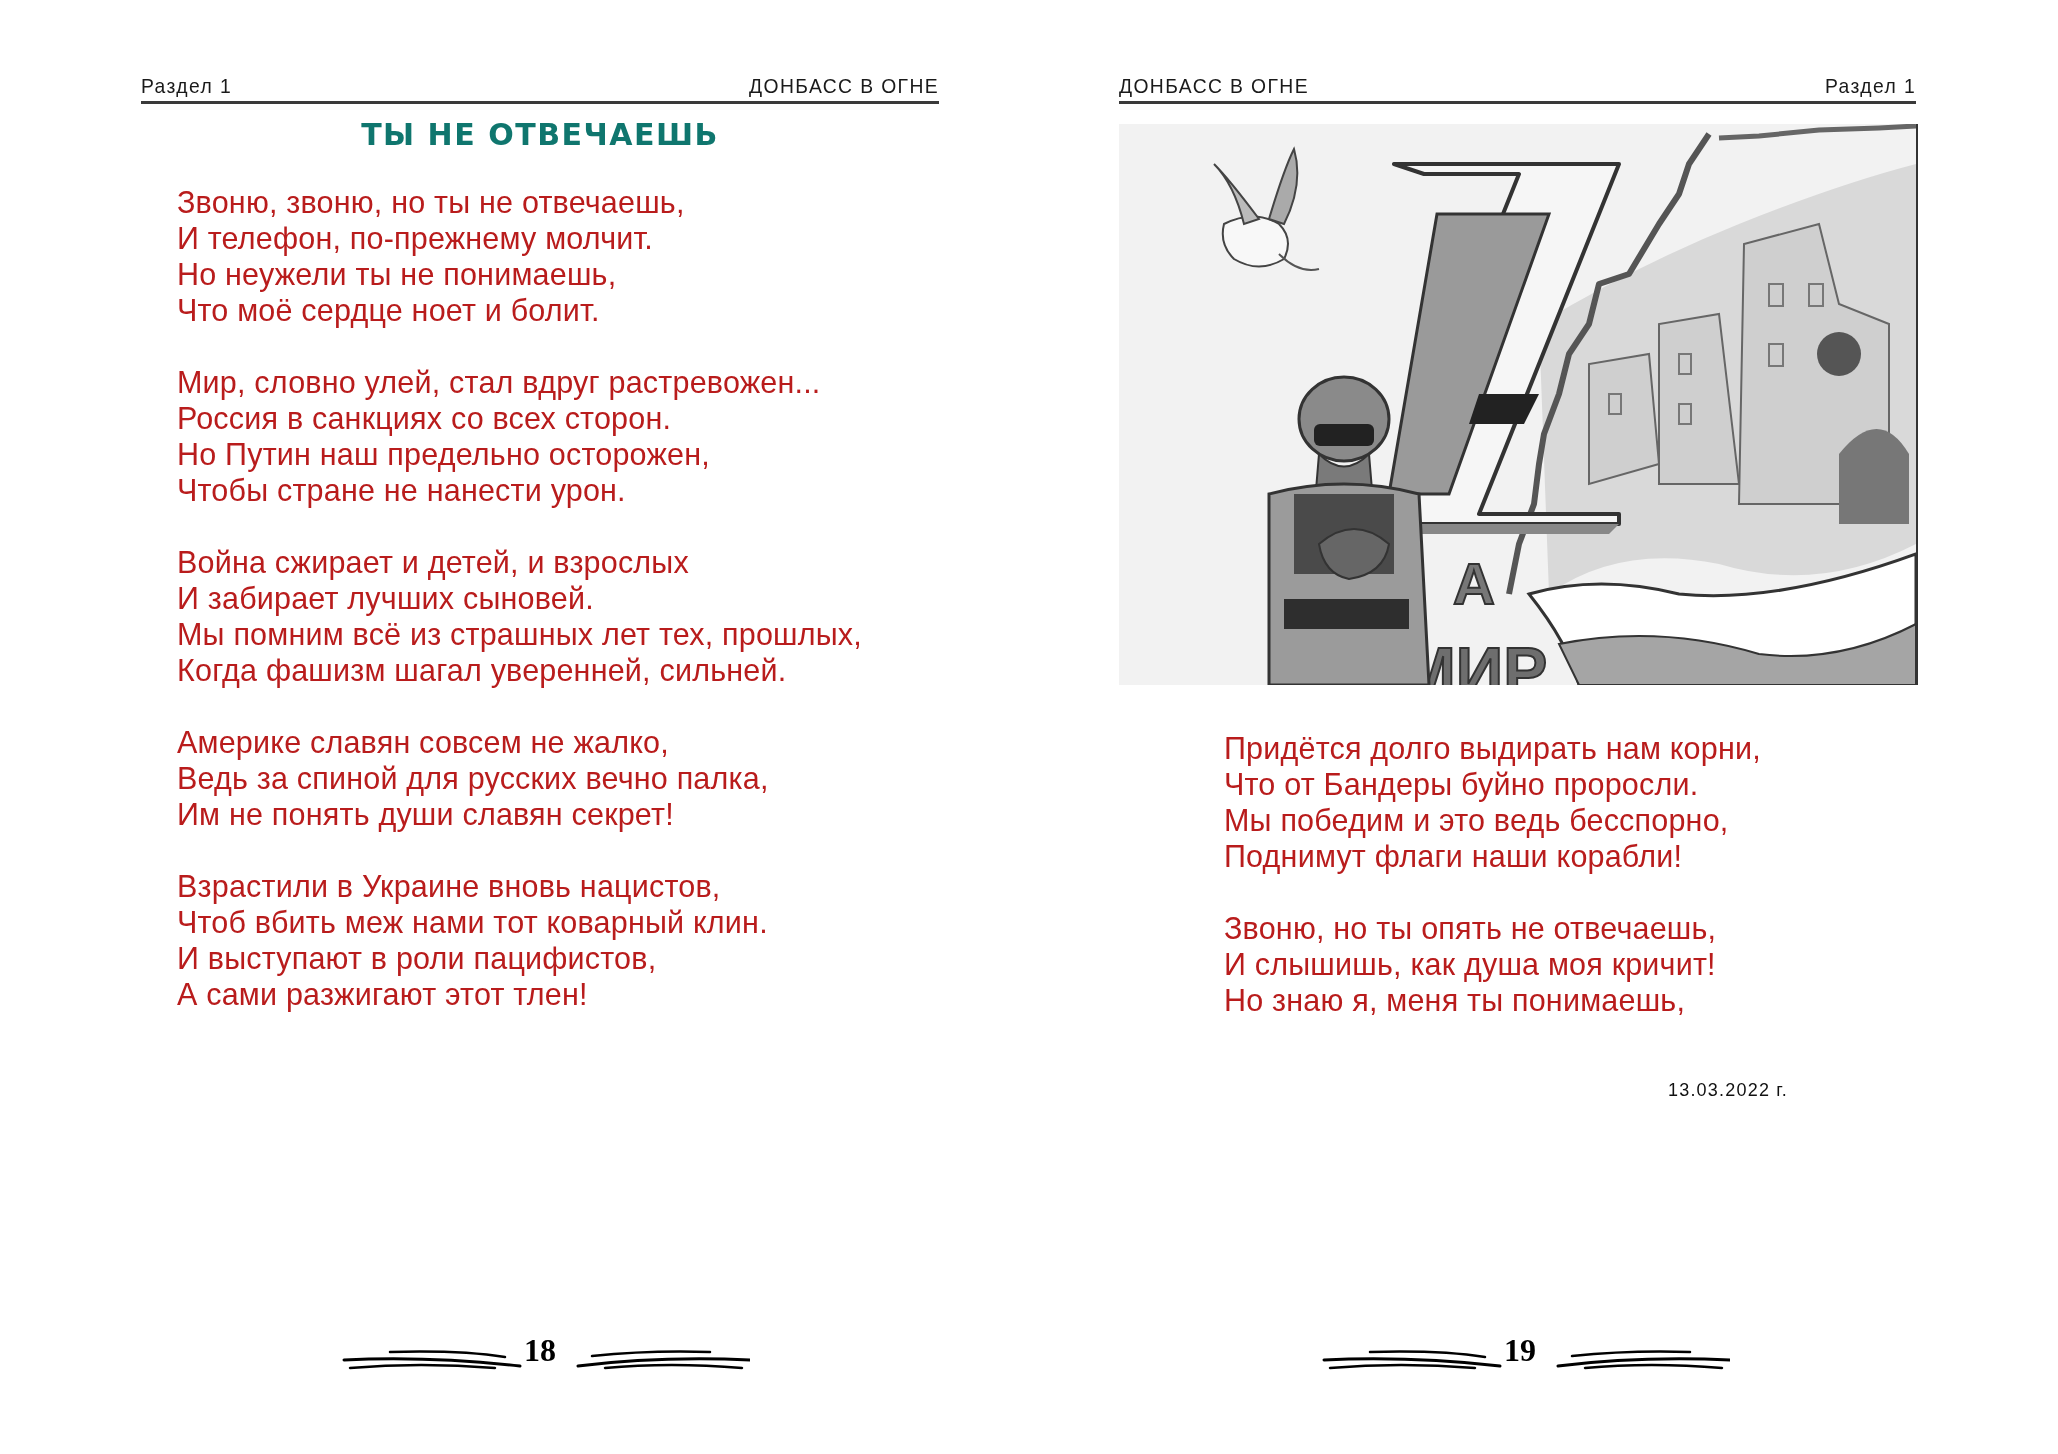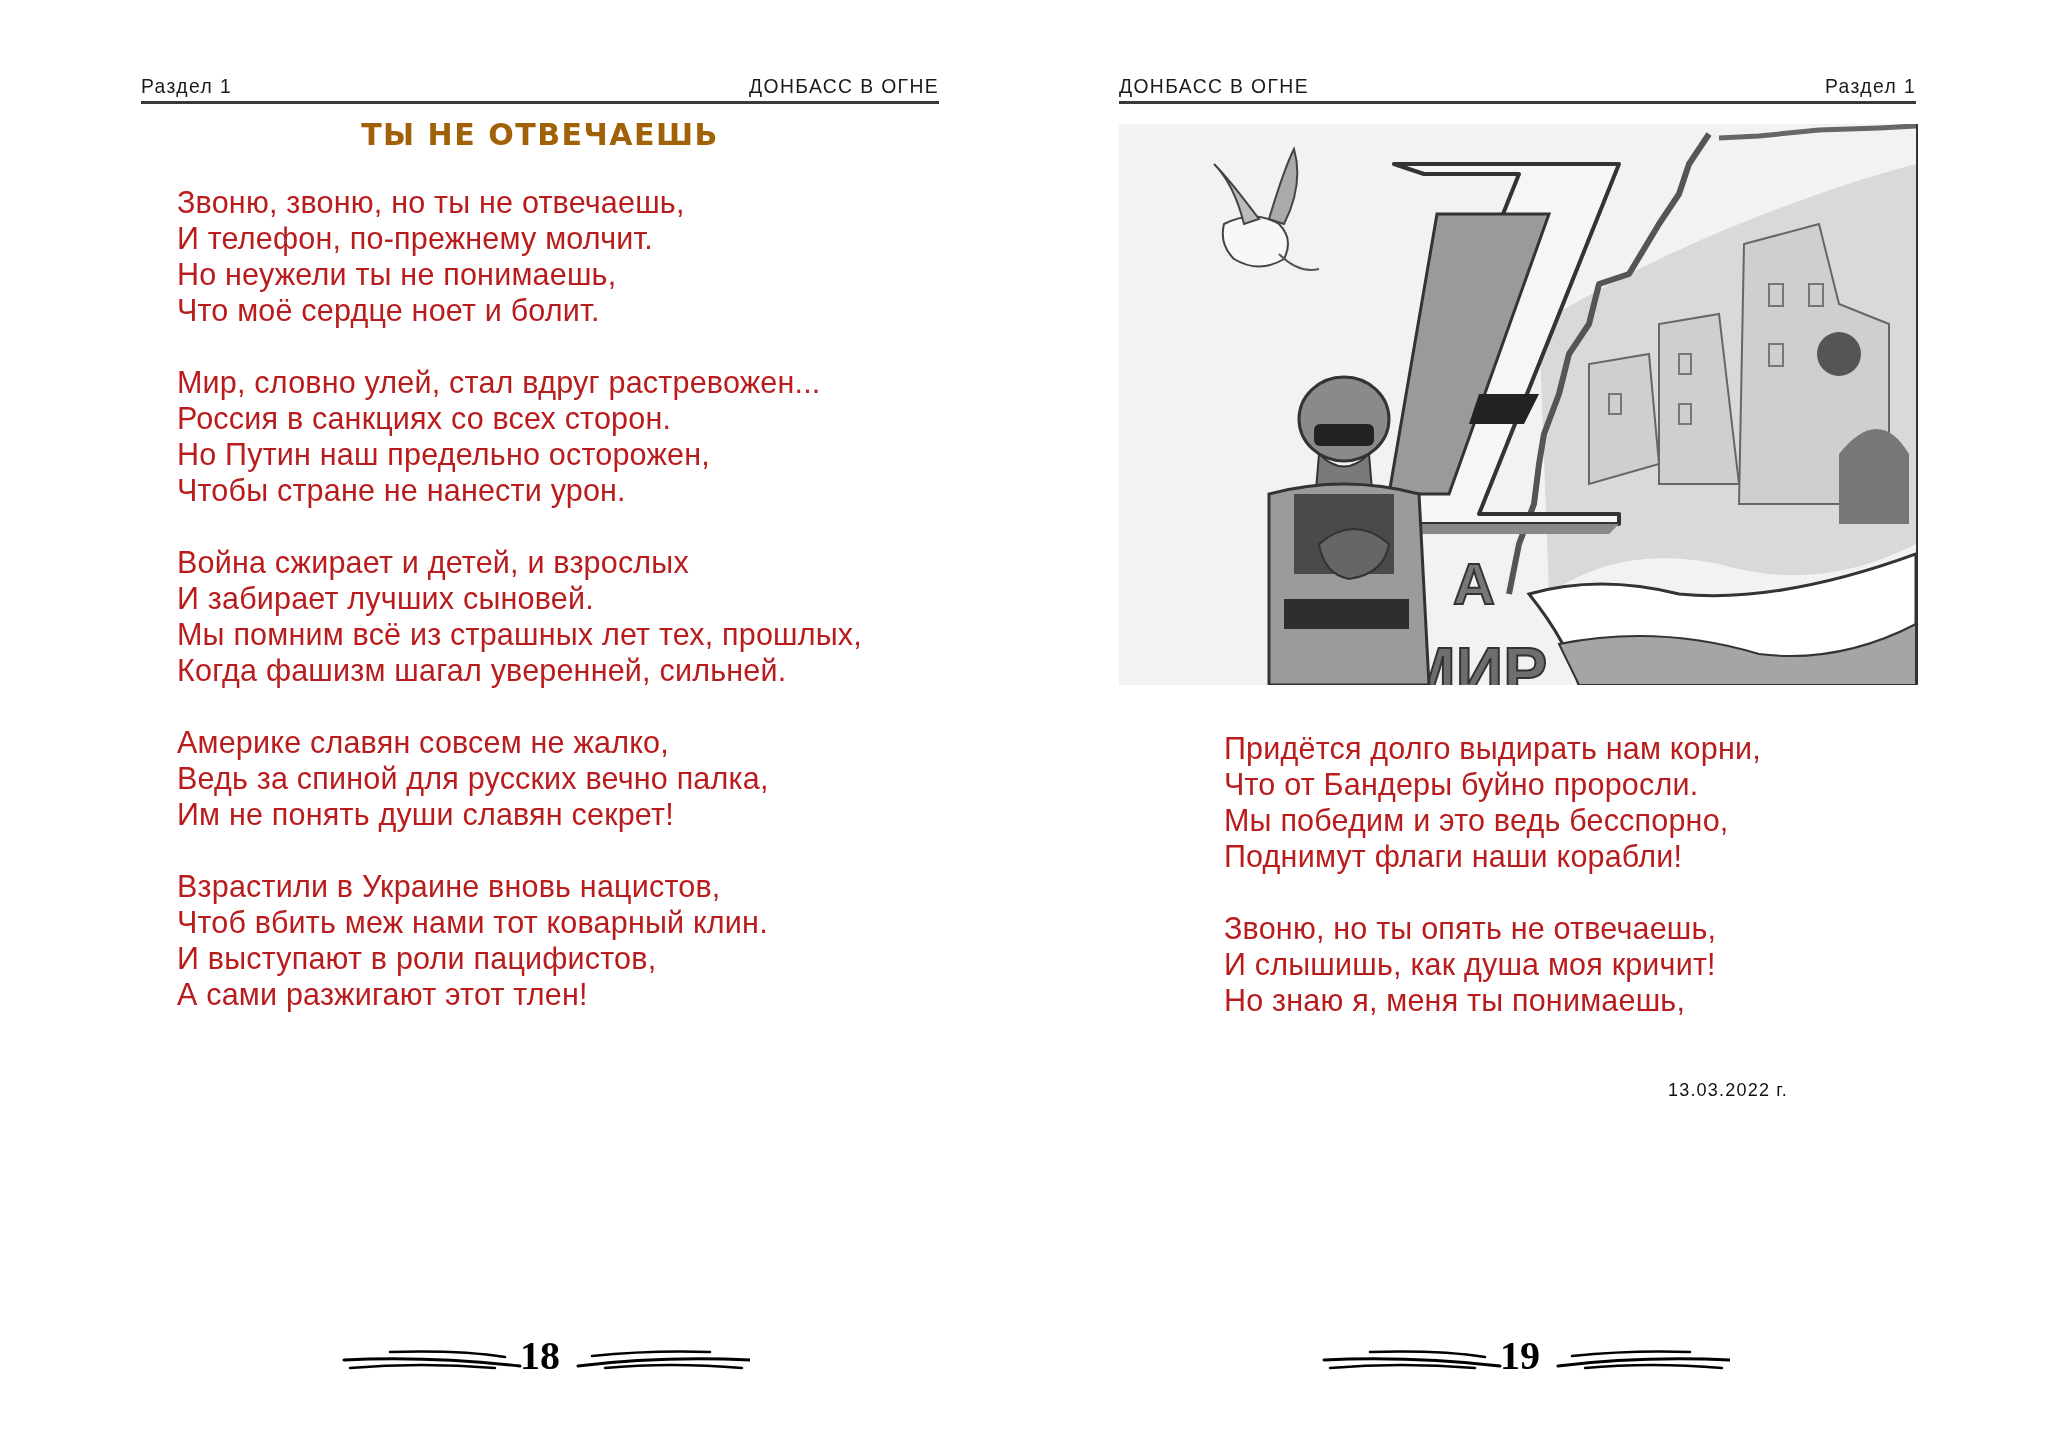--- a/index.html
+++ b/index.html
@@ -15,41 +15,41 @@
       position: absolute; top: 74px; left: 0; right: 0; height: 24px;
       font-size: 21px; letter-spacing: 1.5px; color: #1a1a1a;
       transform: scaleX(0.92); transform-origin: left top; width: 108.7%;
     }
     .run-head .l { position: absolute; left: 0; top: 0; }
     .run-head .r { position: absolute; right: 0; top: 0; }
     .rule { position: absolute; top: 101px; left: 0; right: 0; height: 3px; background: #3a3a3a; }
 
     .title {
       position: absolute; top: 117px; left: 0; right: 0; text-align: center;
-      font-size: 30px; font-weight: 900; letter-spacing: 1.5px; color: #a16207;
+      font-size: 30px; font-weight: 900; letter-spacing: 1.5px; color: #0f766e;
       font-family: "DejaVu Sans", "Liberation Sans", sans-serif;
     }
 
     .poem { position: absolute; font-size: 30.5px; line-height: 36px; color: #b91c1c; letter-spacing: 0.2px; }
     .poem.left-poem { left: 36px; top: 184px; }
     .poem.right-poem { left: 105px; top: 730px; }
     .stanza { margin-bottom: 36px; }
     .line { white-space: nowrap; display: block; }
 
     .date { position: absolute; top: 1080px; left: 549px; font-size: 18px; letter-spacing: 1.2px; color: #111; }
 
     .illustration { position: absolute; left: 0; top: 124px; width: 797px; height: 561px; background: #f4f4f4; overflow: hidden; border-right: 2px solid #333; }
     .illustration svg { display: block; }
 
     .folio { position: absolute; top: 1330px; height: 50px; width: 420px; }
     .folio.l { left: 189px; }
     .folio.r { left: 191px; }
     .folio .num {
       position: absolute; left: 0; right: 0; top: 2px; text-align: center;
-      font-family: "Liberation Serif", "DejaVu Serif", serif; font-weight: bold; font-size: 40px; color: #000;
+      font-family: "Liberation Serif", "DejaVu Serif", serif; font-weight: bold; font-size: 32px; color: #000;
     }
     .folio svg { position: absolute; left: 0; top: 0; }
   </style>
 </head>
 <body>
 
 <div class="page left">
   <div class="run-head">
     <span class="l">Раздел 1</span>
     <span class="r">ДОНБАСС В ОГНЕ</span>

